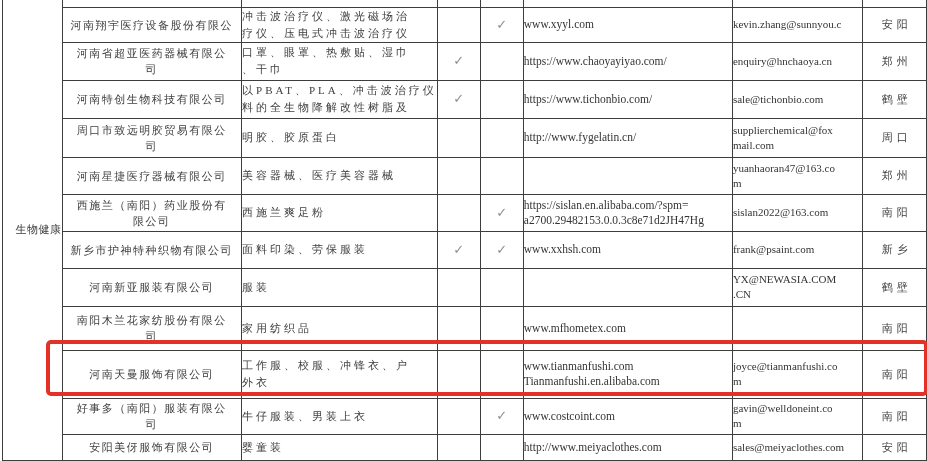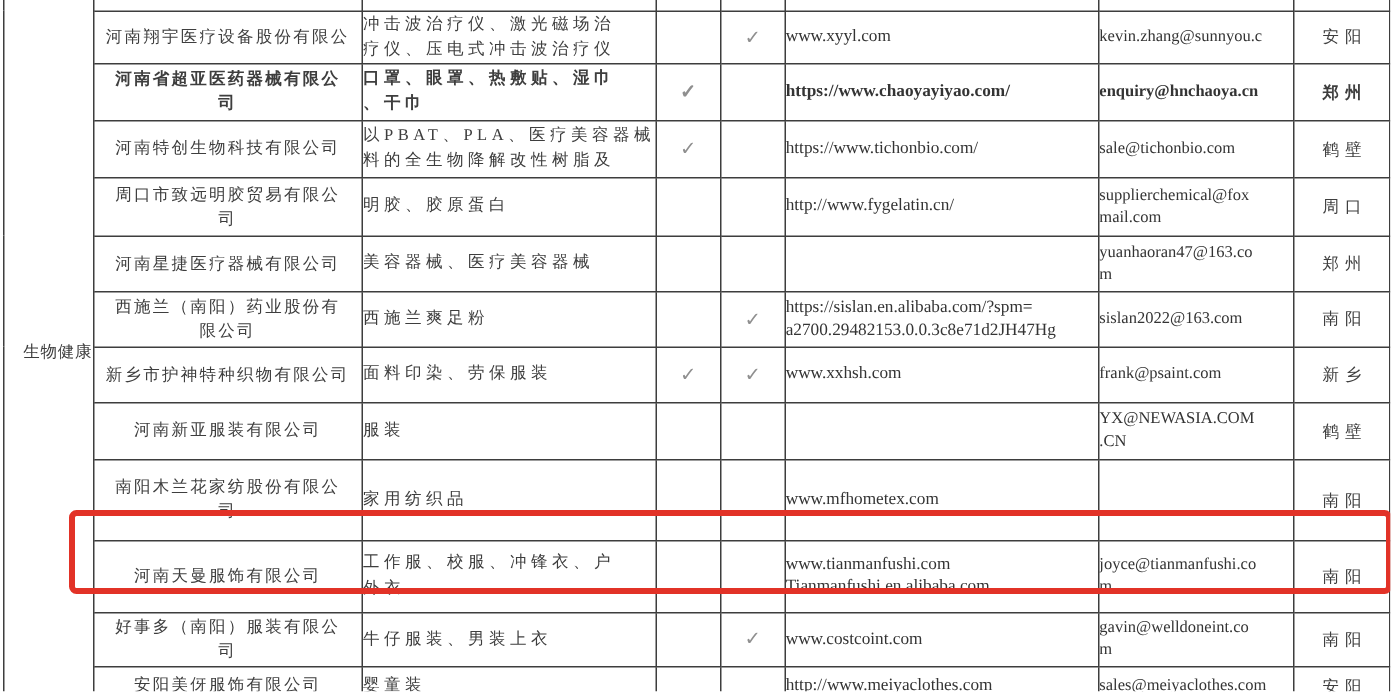--- a/index.html
+++ b/index.html
@@ -70,21 +70,21 @@
           <td class="chk"></td>
           <td class="chk"><span>✓</span></td>
           <td class="website">
             <div class="ln">www.xyyl.com</div>
           </td>
           <td class="email">
             <div class="ln">kevin.zhang@sunnyou.c</div>
           </td>
           <td class="city">安阳</td>
         </tr>
-        <tr style="height: 38px; font-weight: bold;">
+        <tr style="height: 38px;">
           <td class="company">
             <div class="ln">河南省超亚医药器械有限公</div>
             <div class="ln">司</div>
           </td>
           <td class="products">
             <div class="ln">口罩、眼罩、热敷贴、湿巾</div>
             <div class="ln">、干巾</div>
           </td>
           <td class="chk"><span>✓</span></td>
           <td class="chk"></td>
@@ -94,21 +94,21 @@
           <td class="email">
             <div class="ln">enquiry@hnchaoya.cn</div>
           </td>
           <td class="city">郑州</td>
         </tr>
         <tr style="height: 38px;">
           <td class="company">
             <div class="ln">河南特创生物科技有限公司</div>
           </td>
           <td class="products">
-            <div class="ln">以PBAT、PLA、医疗美容器械</div>
+            <div class="ln">以PBAT、PLA、冲击波治疗仪</div>
             <div class="ln">料的全生物降解改性树脂及</div>
           </td>
           <td class="chk"><span>✓</span></td>
           <td class="chk"></td>
           <td class="website">
             <div class="ln">https://www.tichonbio.com/</div>
           </td>
           <td class="email">
             <div class="ln">sale@tichonbio.com</div>
           </td>
@@ -194,21 +194,21 @@
           </td>
           <td class="chk"></td>
           <td class="chk"></td>
           <td class="website"></td>
           <td class="email">
             <div class="ln">YX@NEWASIA.COM</div>
             <div class="ln">.CN</div>
           </td>
           <td class="city">鹤壁</td>
         </tr>
-        <tr style="height: 54px; padding-left: 36px;">
+        <tr style="height: 44px; padding-left: 36px;">
           <td class="company">
             <div class="ln">南阳木兰花家纺股份有限公</div>
             <div class="ln">司</div>
           </td>
           <td class="products">
             <div class="ln">家用纺织品</div>
           </td>
           <td class="chk"></td>
           <td class="chk"></td>
           <td class="website">

